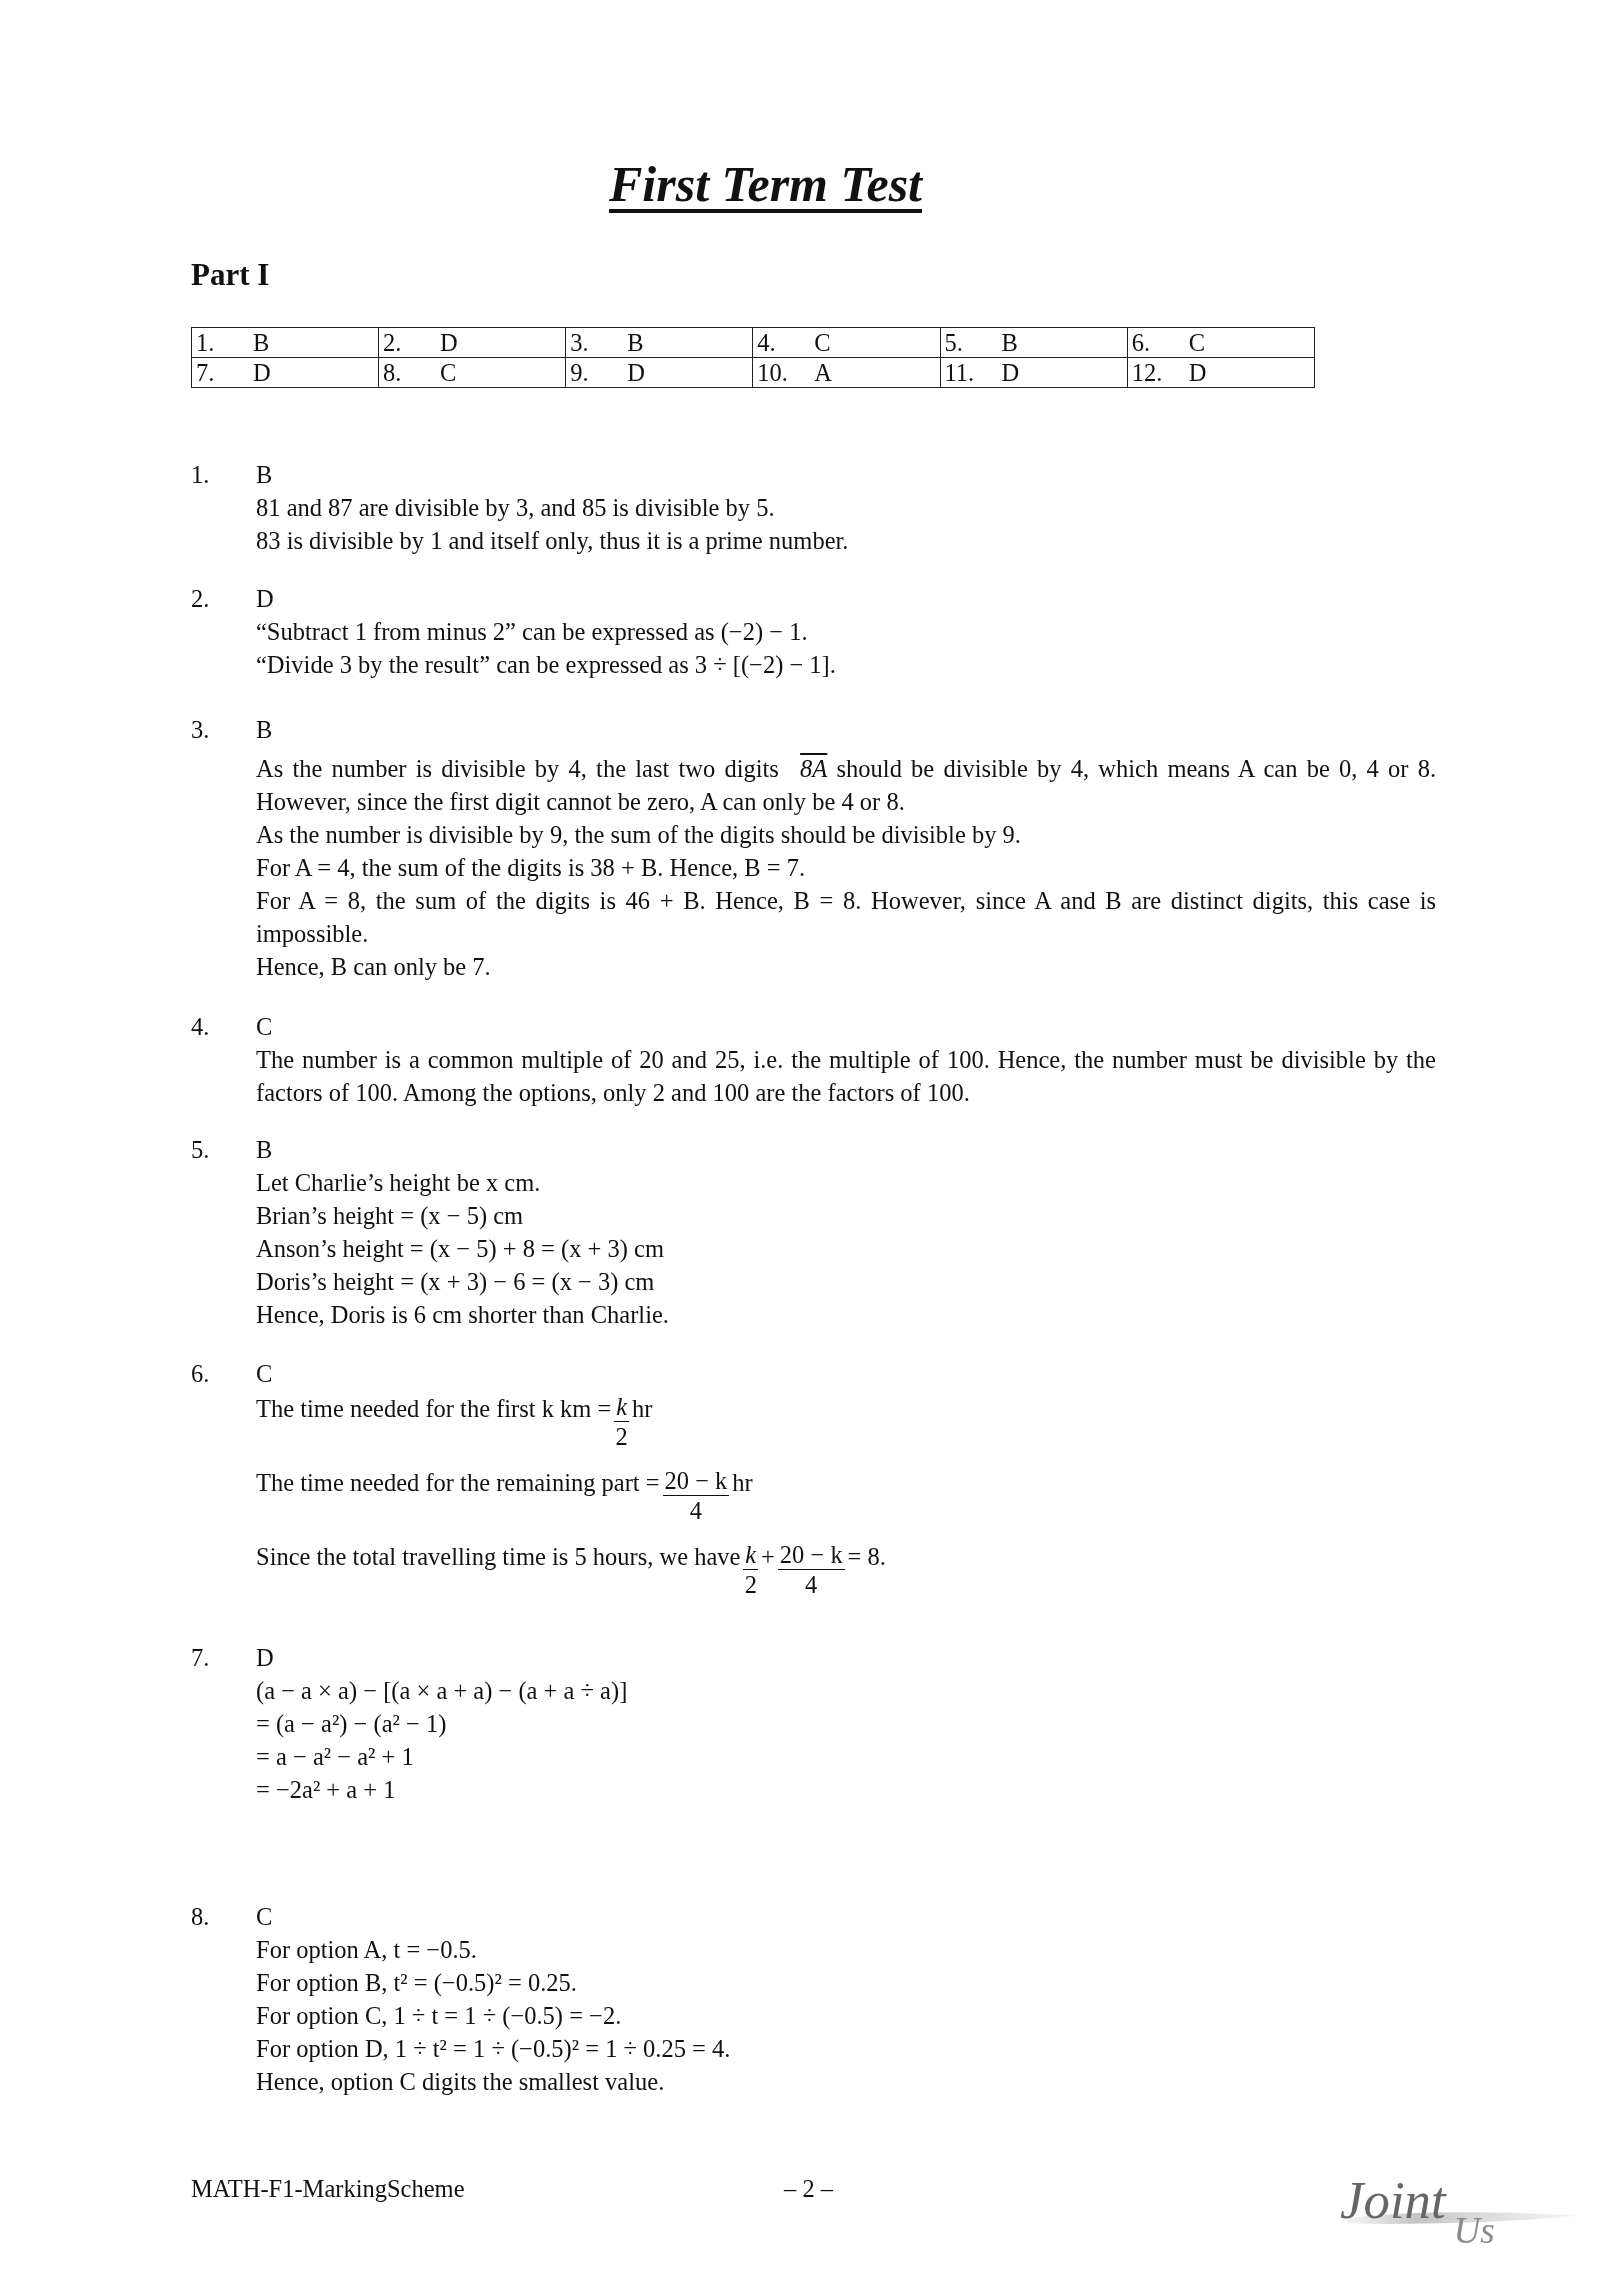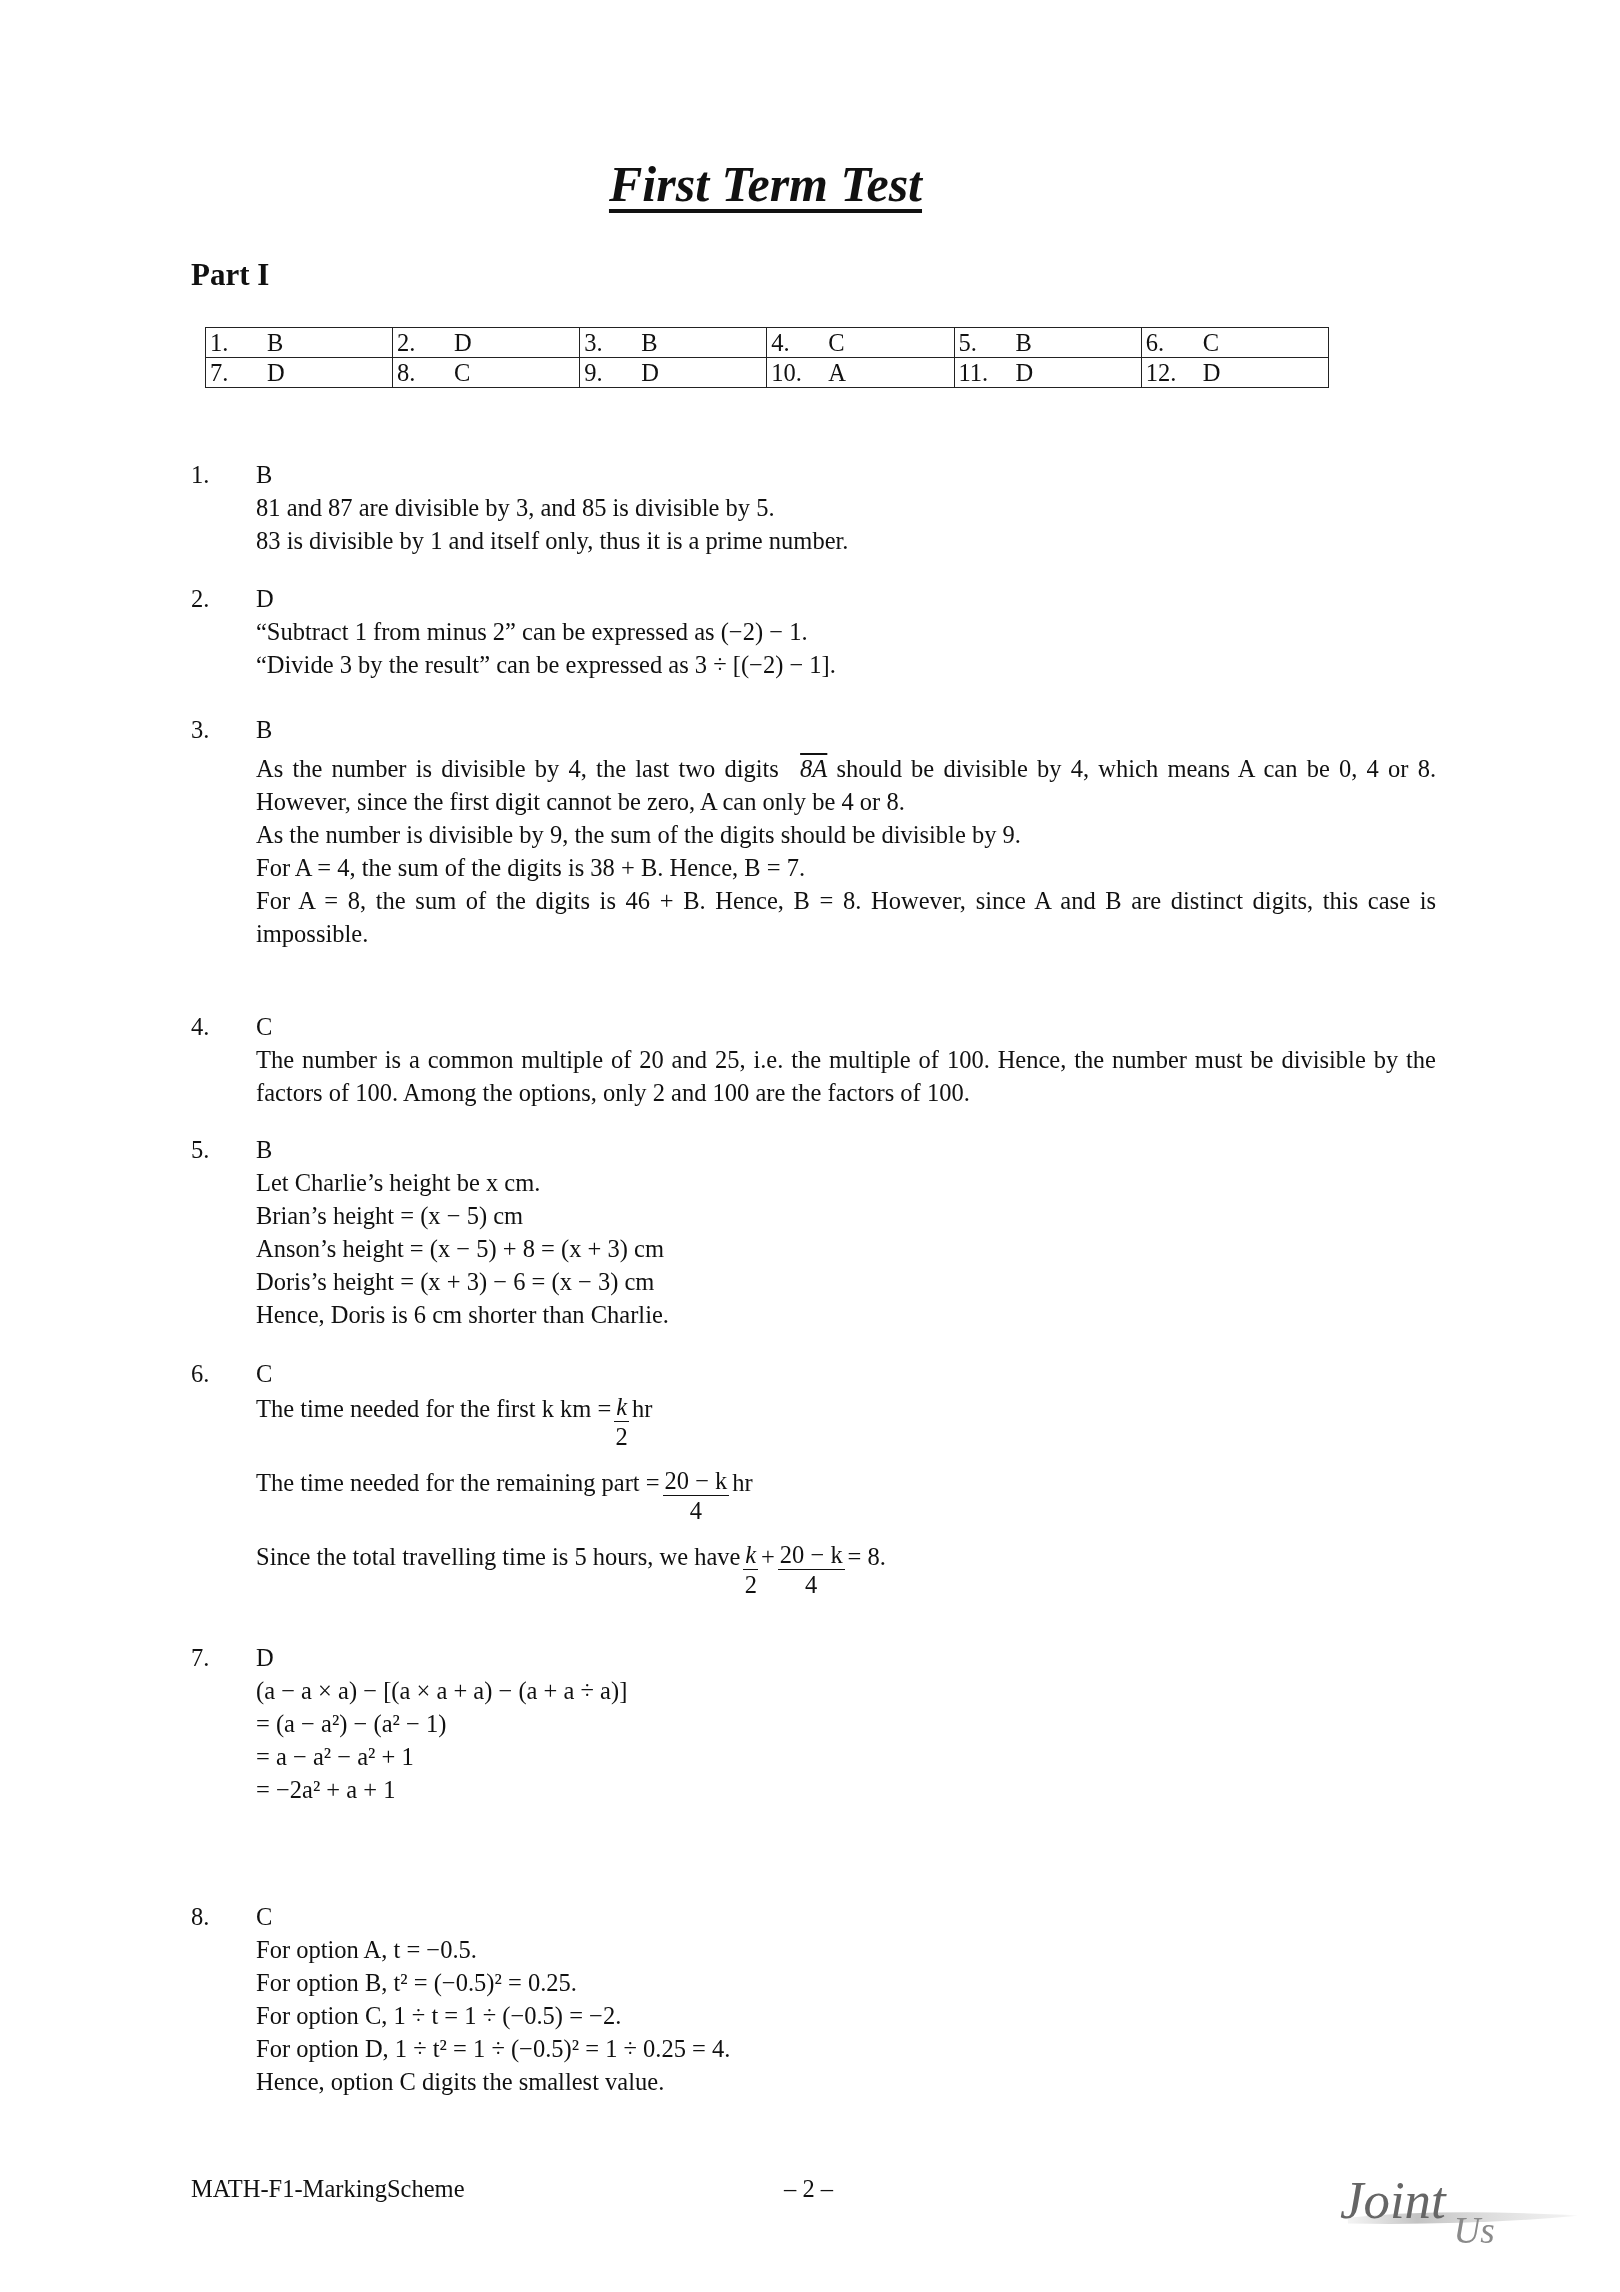--- a/index.html
+++ b/index.html
@@ -2,21 +2,21 @@
 <html><head>
 <meta charset="utf-8">
 <style>
   html, body { margin: 0; padding: 0; background: #ffffff; }
   body { width: 1620px; height: 2293px; position: relative; overflow: hidden;
          font-family: "Liberation Serif", "DejaVu Serif", serif; color: #111; font-size: 24.5px; }
   .title { position: absolute; top: 155px; left: 0; width: 1531px; text-align: center;
            font-size: 50px; font-weight: bold; font-style: italic; text-decoration: underline;
            text-decoration-thickness: 3.9px; text-underline-offset: 7.8px; }
   .part { position: absolute; top: 257px; left: 191px; font-size: 31px; font-weight: bold; }
-  table.ans { position: absolute; top: 327px; left: 191px; width: 1124px; border-collapse: collapse; margin-left: 14px; }
+  table.ans { position: absolute; top: 327px; left: 191px; width: 1124px; border-collapse: collapse; }
   table.ans td { border: 1.5px solid #222; height: 29px; padding: 0 0 0 0; font-size: 24.5px; line-height: 29px; }
   table.ans td .n { display: inline-block; width: 57px; padding-left: 3.9px; }
   .q { position: absolute; left: 191px; width: 1245px; line-height: 33px; }
   .q .num { position: absolute; left: 0; top: 0; }
   .q .ltr { position: absolute; left: 65px; top: 0; }
   .q .body { margin-left: 65px; padding-top: 33px; }
   .q .body div { min-height: 33px; }
   .just { text-align: justify; }
   i { font-style: italic; }
   .ovl { text-decoration: overline; margin-left: 12px; }
@@ -77,20 +77,21 @@
   <span class="ltr">B</span>
   <div class="body" style="padding-top:39px">
     <div class="just">
       <span>As the number is divisible by 4, the last two digits</span>
       <i class="ovl">8A</i>
       <span>should be divisible by 4, which means A can be 0, 4 or 8. However, since the first digit cannot be zero, A can only be 4 or 8.</span>
     </div>
     <div>As the number is divisible by 9, the sum of the digits should be divisible by 9.</div>
     <div>For A = 4, the sum of the digits is 38 + B. Hence, B = 7.</div>
     <div class="just">For A = 8, the sum of the digits is 46 + B. Hence, B = 8. However, since A and B are distinct digits, this case is impossible.</div>
+    <div>Hence, B can only be 7.</div>
   </div>
 </div>
 
 <div class="q" style="top:1010px">
   <span class="num">4.</span>
   <span class="ltr">C</span>
   <div class="body">
     <div class="just">The number is a common multiple of 20 and 25, i.e. the multiple of 100. Hence, the number must be divisible by the factors of 100. Among the options, only 2 and 100 are the factors of 100.</div>
   </div>
 </div>

